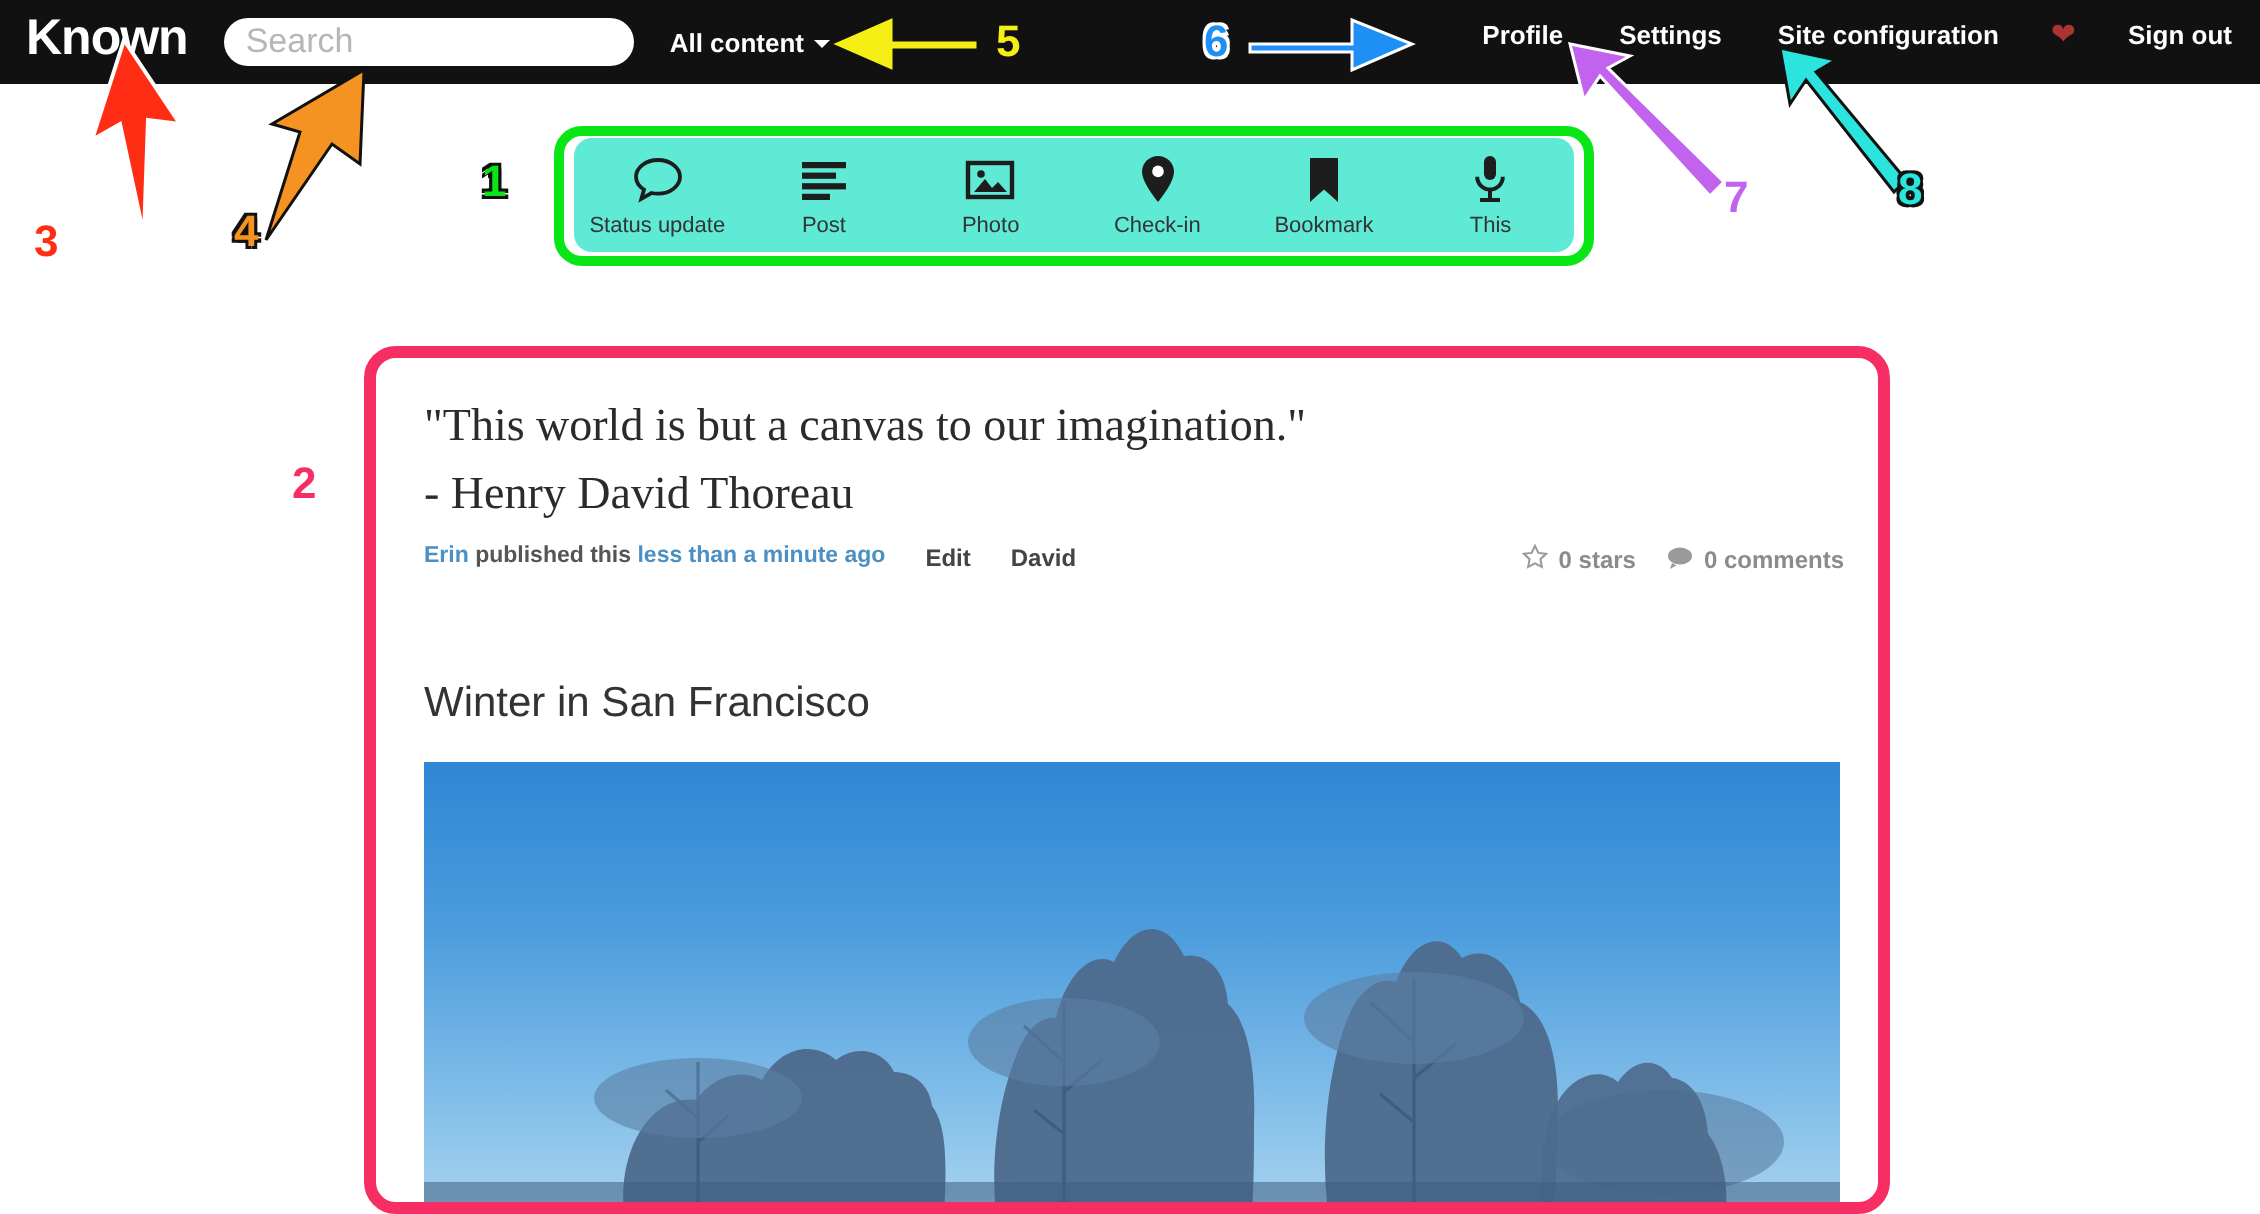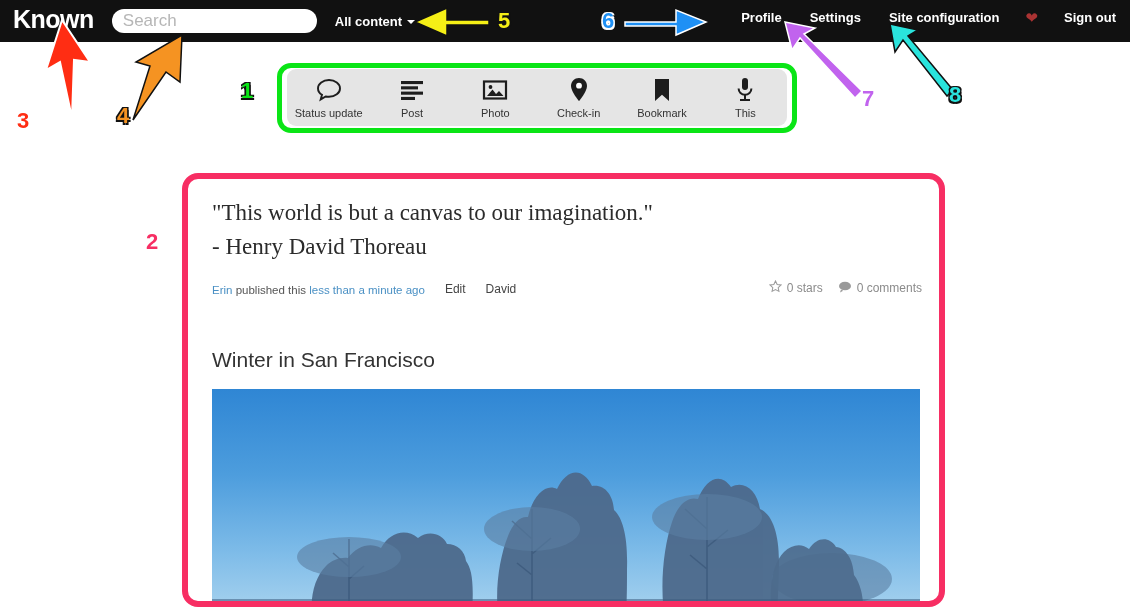--- a/index.html
+++ b/index.html
@@ -50,39 +50,39 @@
     color:#ffffff; font-size:13px; font-weight:bold;
     text-decoration:none; padding:0 14px; cursor:pointer;
     white-space:nowrap;
   }
   .heart { color:#a33; font-size:15px; padding:0 12px; line-height:1; }
 
   
   .toolbar {
     position:absolute; left:287px; top:69px;
     width:500px; height:57px;
-    background:#e5e5e5; border-radius:9px;
+    background:#5eead4; border-radius:9px;
     display:flex; align-items:center; justify-content:space-around;
   }
   .tool {
     display:flex; flex-direction:column; align-items:center;
     gap:4px; cursor:pointer; width:80px;
   }
   .tool-ico { height:26px; display:flex; align-items:center; justify-content:center; color:#222; }
   .tool-lbl { font-size:11px; color:#333; }
 
   
   .stream { position:absolute; left:212px; top:196px; width:710px; }
   .quote {
     font-family:"Liberation Serif", serif;
     font-size:23px; color:#2b2b2b; line-height:1.48;
   }
   .meta-row {
-    margin-top:16px; display:flex; align-items:flex-end;
-    font-size:11.5px; color:#555;
+    margin-top:8px; display:flex; align-items:flex-start;
+    font-size:11.5px; color:#555;font-weight:bold;
   }
   .meta-left { display:flex; align-items:center; gap:0; }
   .a-link { color:#4a90c4; text-decoration:none; cursor:pointer; }
   .meta-plain { color:#555; }
   .act { color:#444; margin-left:20px; text-decoration:none; cursor:pointer; font-size:12px; }
   .meta-right {
     margin-left:auto; display:flex; align-items:center;
     gap:6px; color:#8b8b8b; font-size:12px;
   }
   .meta-right .grp { display:flex; align-items:center; gap:5px; margin-left:9px; }

